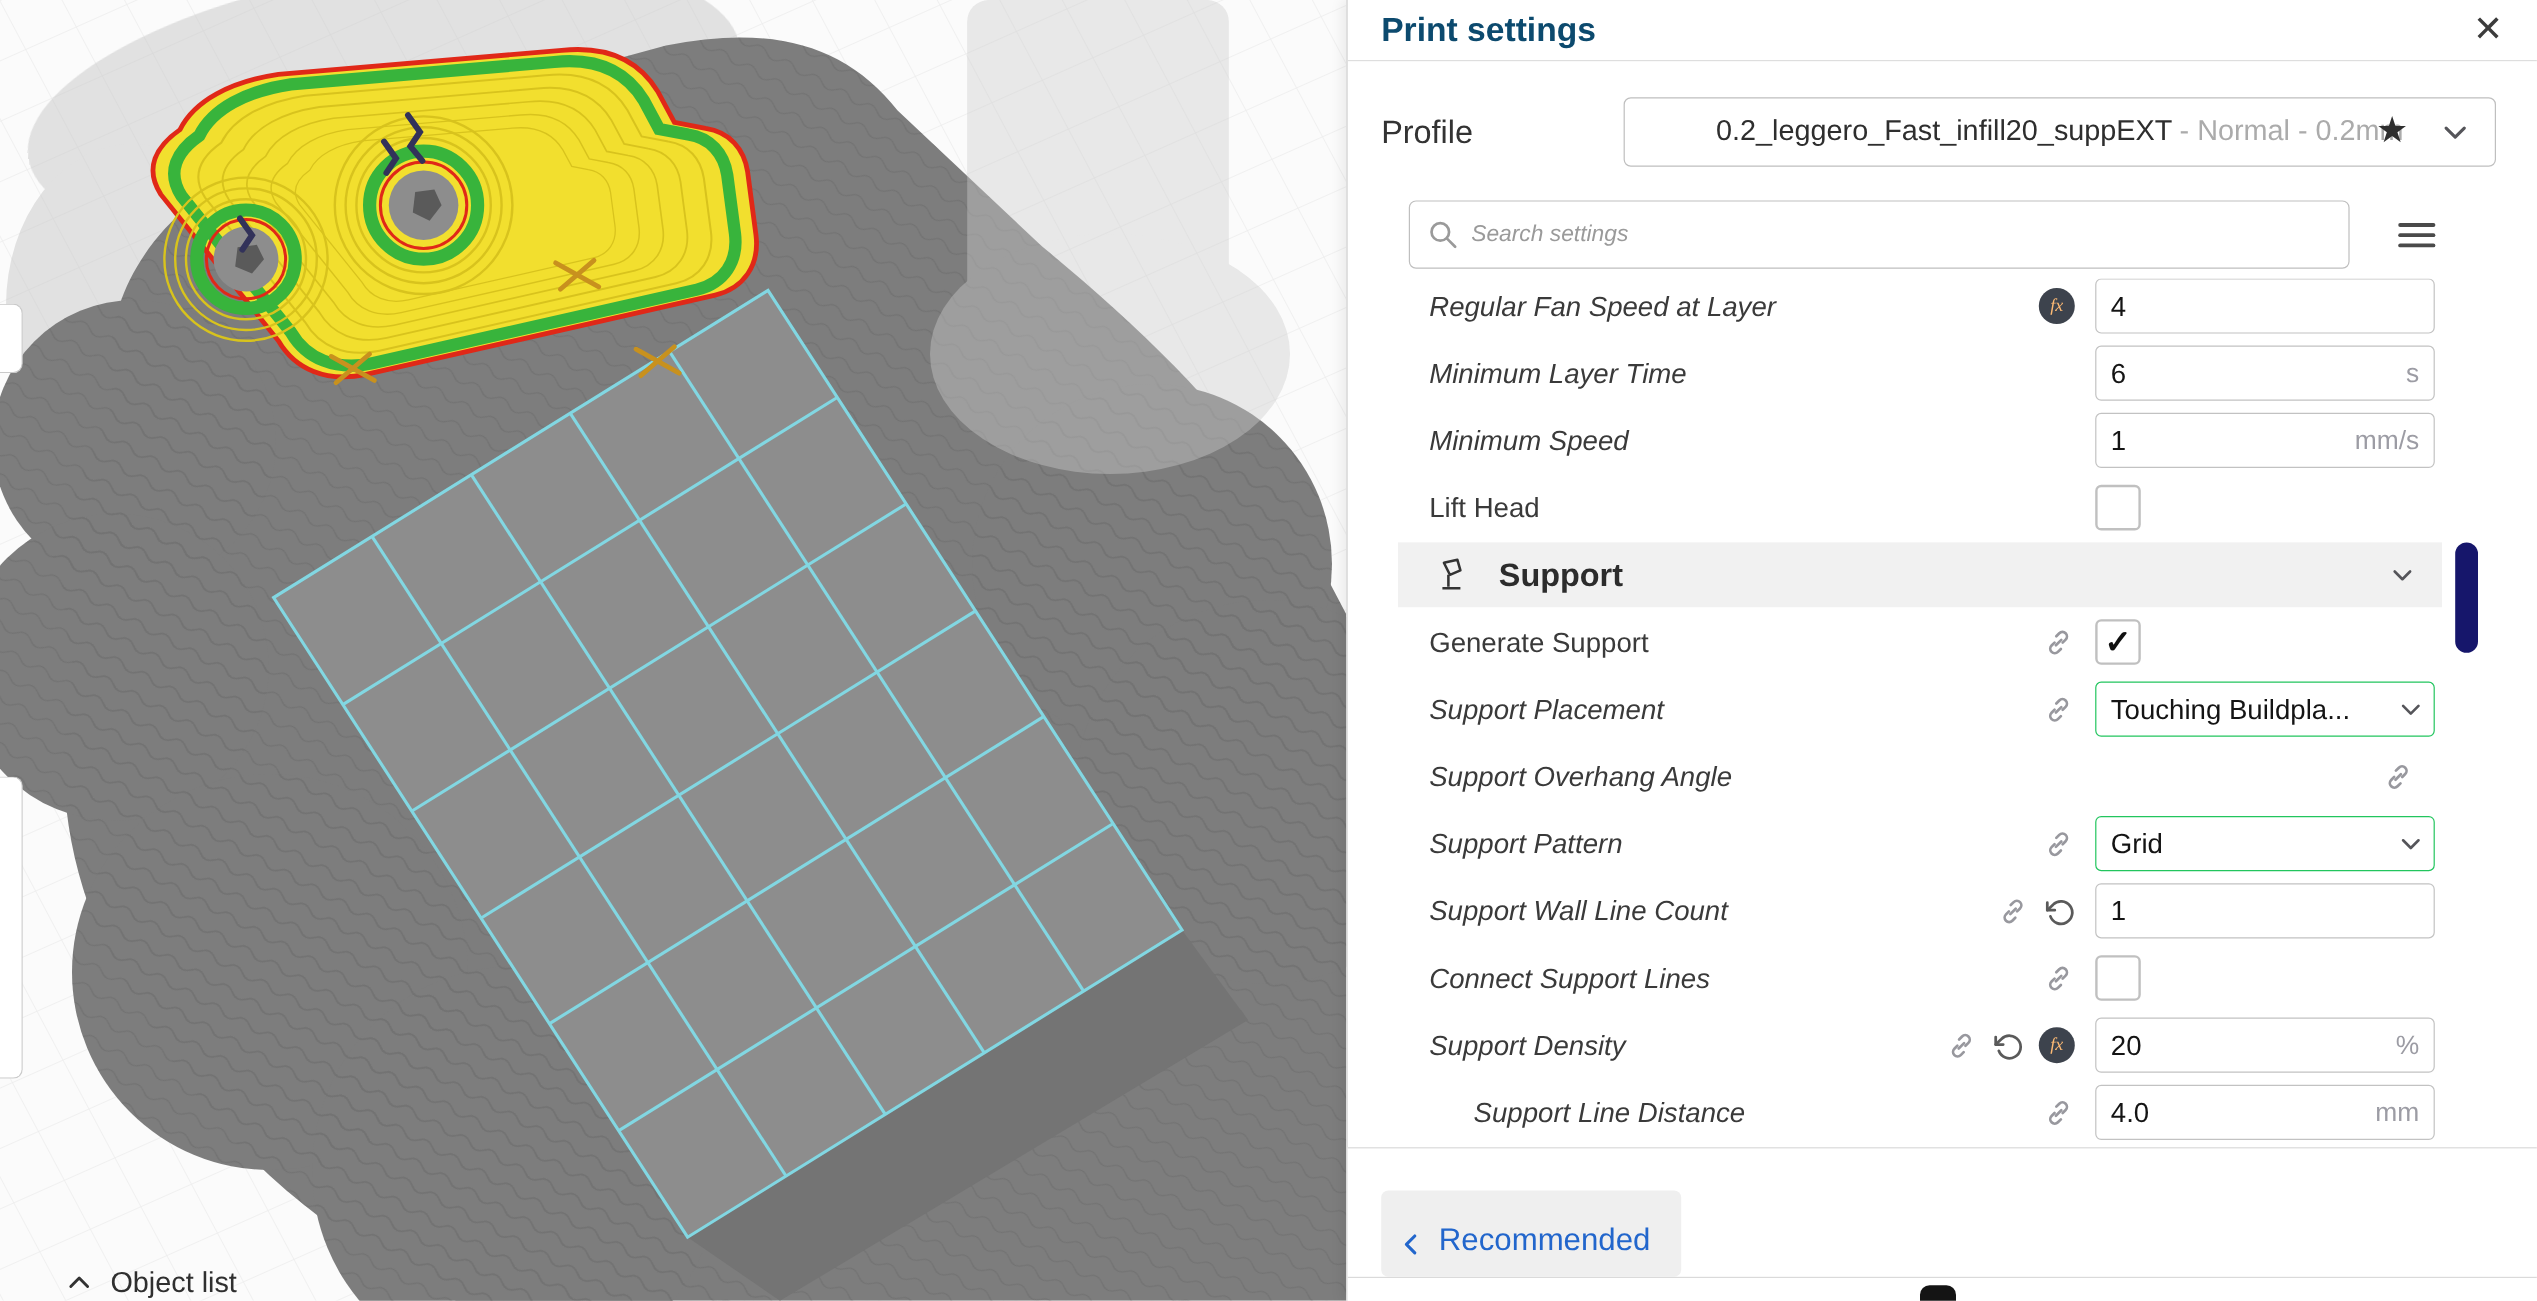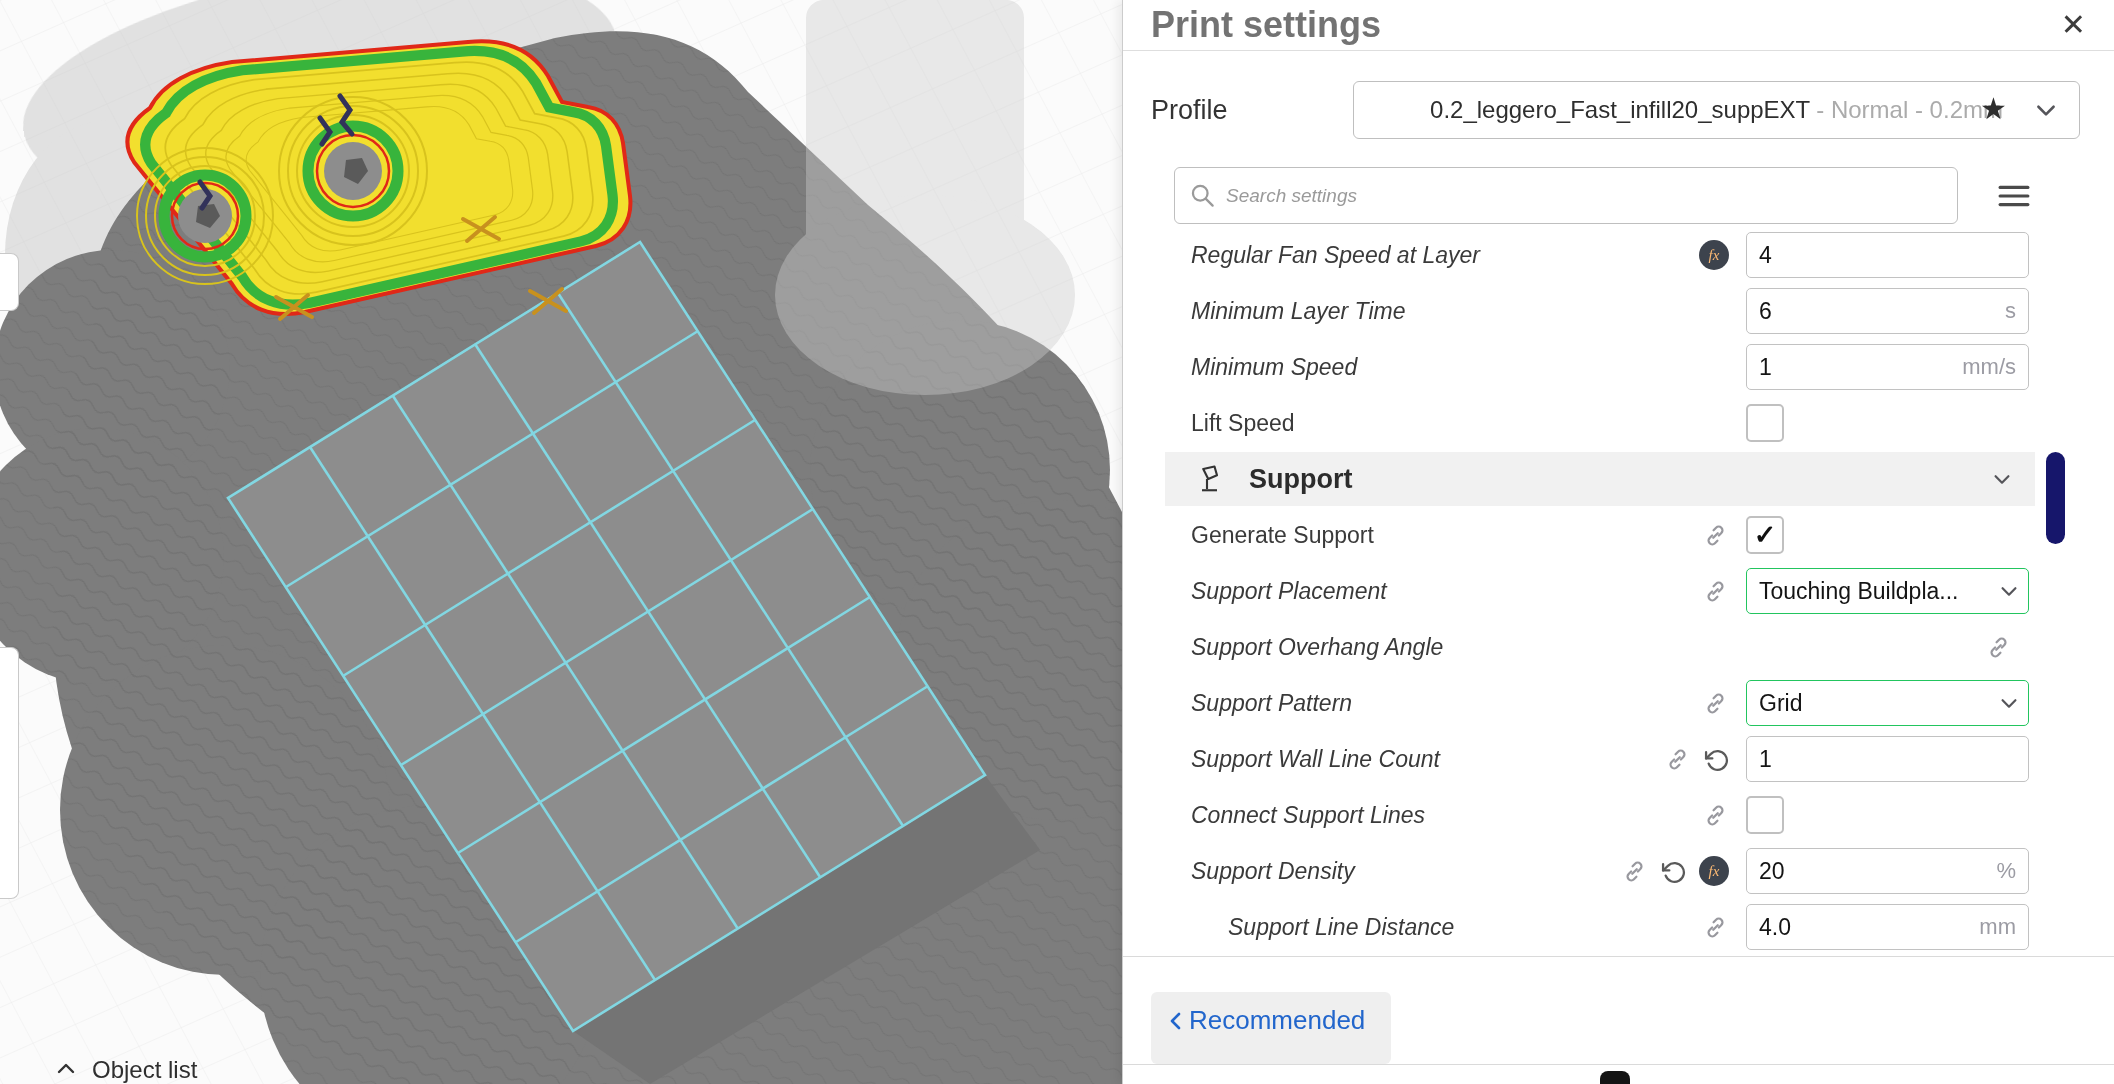--- a/index.html
+++ b/index.html
@@ -14,21 +14,21 @@
   .lfrag2{top:647px;height:250px}
   .objectlist{position:absolute;left:54px;bottom:-8px;height:44px;display:flex;
               align-items:center;gap:14px;color:#2f2f2f;font-size:24px}
   .icn{display:inline-flex;align-items:center;justify-content:center}
 
   
   .panel{position:absolute;left:1122px;top:0;width:992px;height:1084px;background:#fff;
          border-left:1px solid #ccc;box-shadow:-4px 0 10px rgba(0,0,0,.07);box-sizing:border-box}
   .panel-header{height:50px;border-bottom:1px solid #dedede;display:flex;align-items:center;
                 padding:0 28px}
-  .panel-title{font-size:36px;font-weight:bold;color:#737373}
+  .panel-title{font-size:28px;font-weight:bold;color:#0c4a6e}
   .close-btn{margin-left:auto;font-size:30px;color:#3c3c3c;line-height:1}
 
   .profile-row{display:flex;align-items:center;margin:30px 34px 0 28px}
   .profile-label{width:202px;font-size:27px;color:#333}
   .profile-select{flex:1;height:58px;border:1px solid #bfbfbf;border-radius:6px;position:relative;
                   display:flex;align-items:center;justify-content:center;background:#fff;box-sizing:border-box}
   .profile-value{font-size:24px;color:#2e2e2e;white-space:nowrap}
   .profile-suffix{font-size:24px;color:#ababab;margin-left:6px;white-space:nowrap}
   .profile-star{position:absolute;right:72px;top:50%;transform:translateY(-54%);
                 font-size:30px;color:#2e2e2e}
@@ -67,21 +67,21 @@
            padding:0 22px 0 32px}
   .sec-label{margin-left:22px;font-size:27px;font-weight:bold;color:#2c2c2c}
   .sec-chevron{margin-left:auto}
 
   .scrollbar{position:absolute;right:49px;top:452px;width:19px;height:92px;border-radius:10px;
              background:#16166b}
 
   .footer{position:absolute;left:0;right:0;bottom:19px;height:108px;border-top:1px solid #dadada;
           background:#fff}
   .rec-btn{position:absolute;left:28px;top:35px;height:57px;background:#efefef;border-radius:6px;
-           display:flex;align-items:center;padding:0 26px 15px 14px}
+           display:flex;align-items:flex-end;gap:10px;padding:0 26px 15px 14px}
   .rec-label{font-size:26px;color:#2266cc}
   .bottom-strip{position:absolute;left:0;right:0;bottom:0;height:19px;border-top:1px solid #dadada;
                 background:#fff}
   .frag{position:absolute;left:477px;bottom:0;width:30px;height:13px;background:#141414;
         border-radius:8px 8px 0 0}
 </style>
 </head>
 <body>
 
 <div class="viewport">
@@ -286,21 +286,21 @@
         <span class="spacer"></span>
         <span class="icons"></span>
         <span class="control">
           <span class="inputbox">
             <span class="input-value">1</span>
             <span class="input-unit">mm/s</span>
           </span>
         </span>
       </div>
       <div class="row">
-        <span class="setting-label">Lift Speed</span>
+        <span class="setting-label">Lift Head</span>
         <span class="spacer"></span>
         <span class="icons"></span>
         <span class="control">
           <span class="checkbox"></span>
         </span>
       </div>
       <div class="section">
         <span class="icn">
           <svg width="30" height="30" viewBox="0 0 24 24" fill="none" stroke="#333" stroke-width="1.7" stroke-linejoin="round">
             <polygon points="5 4 14 2 16 9 9 12"></polygon>

